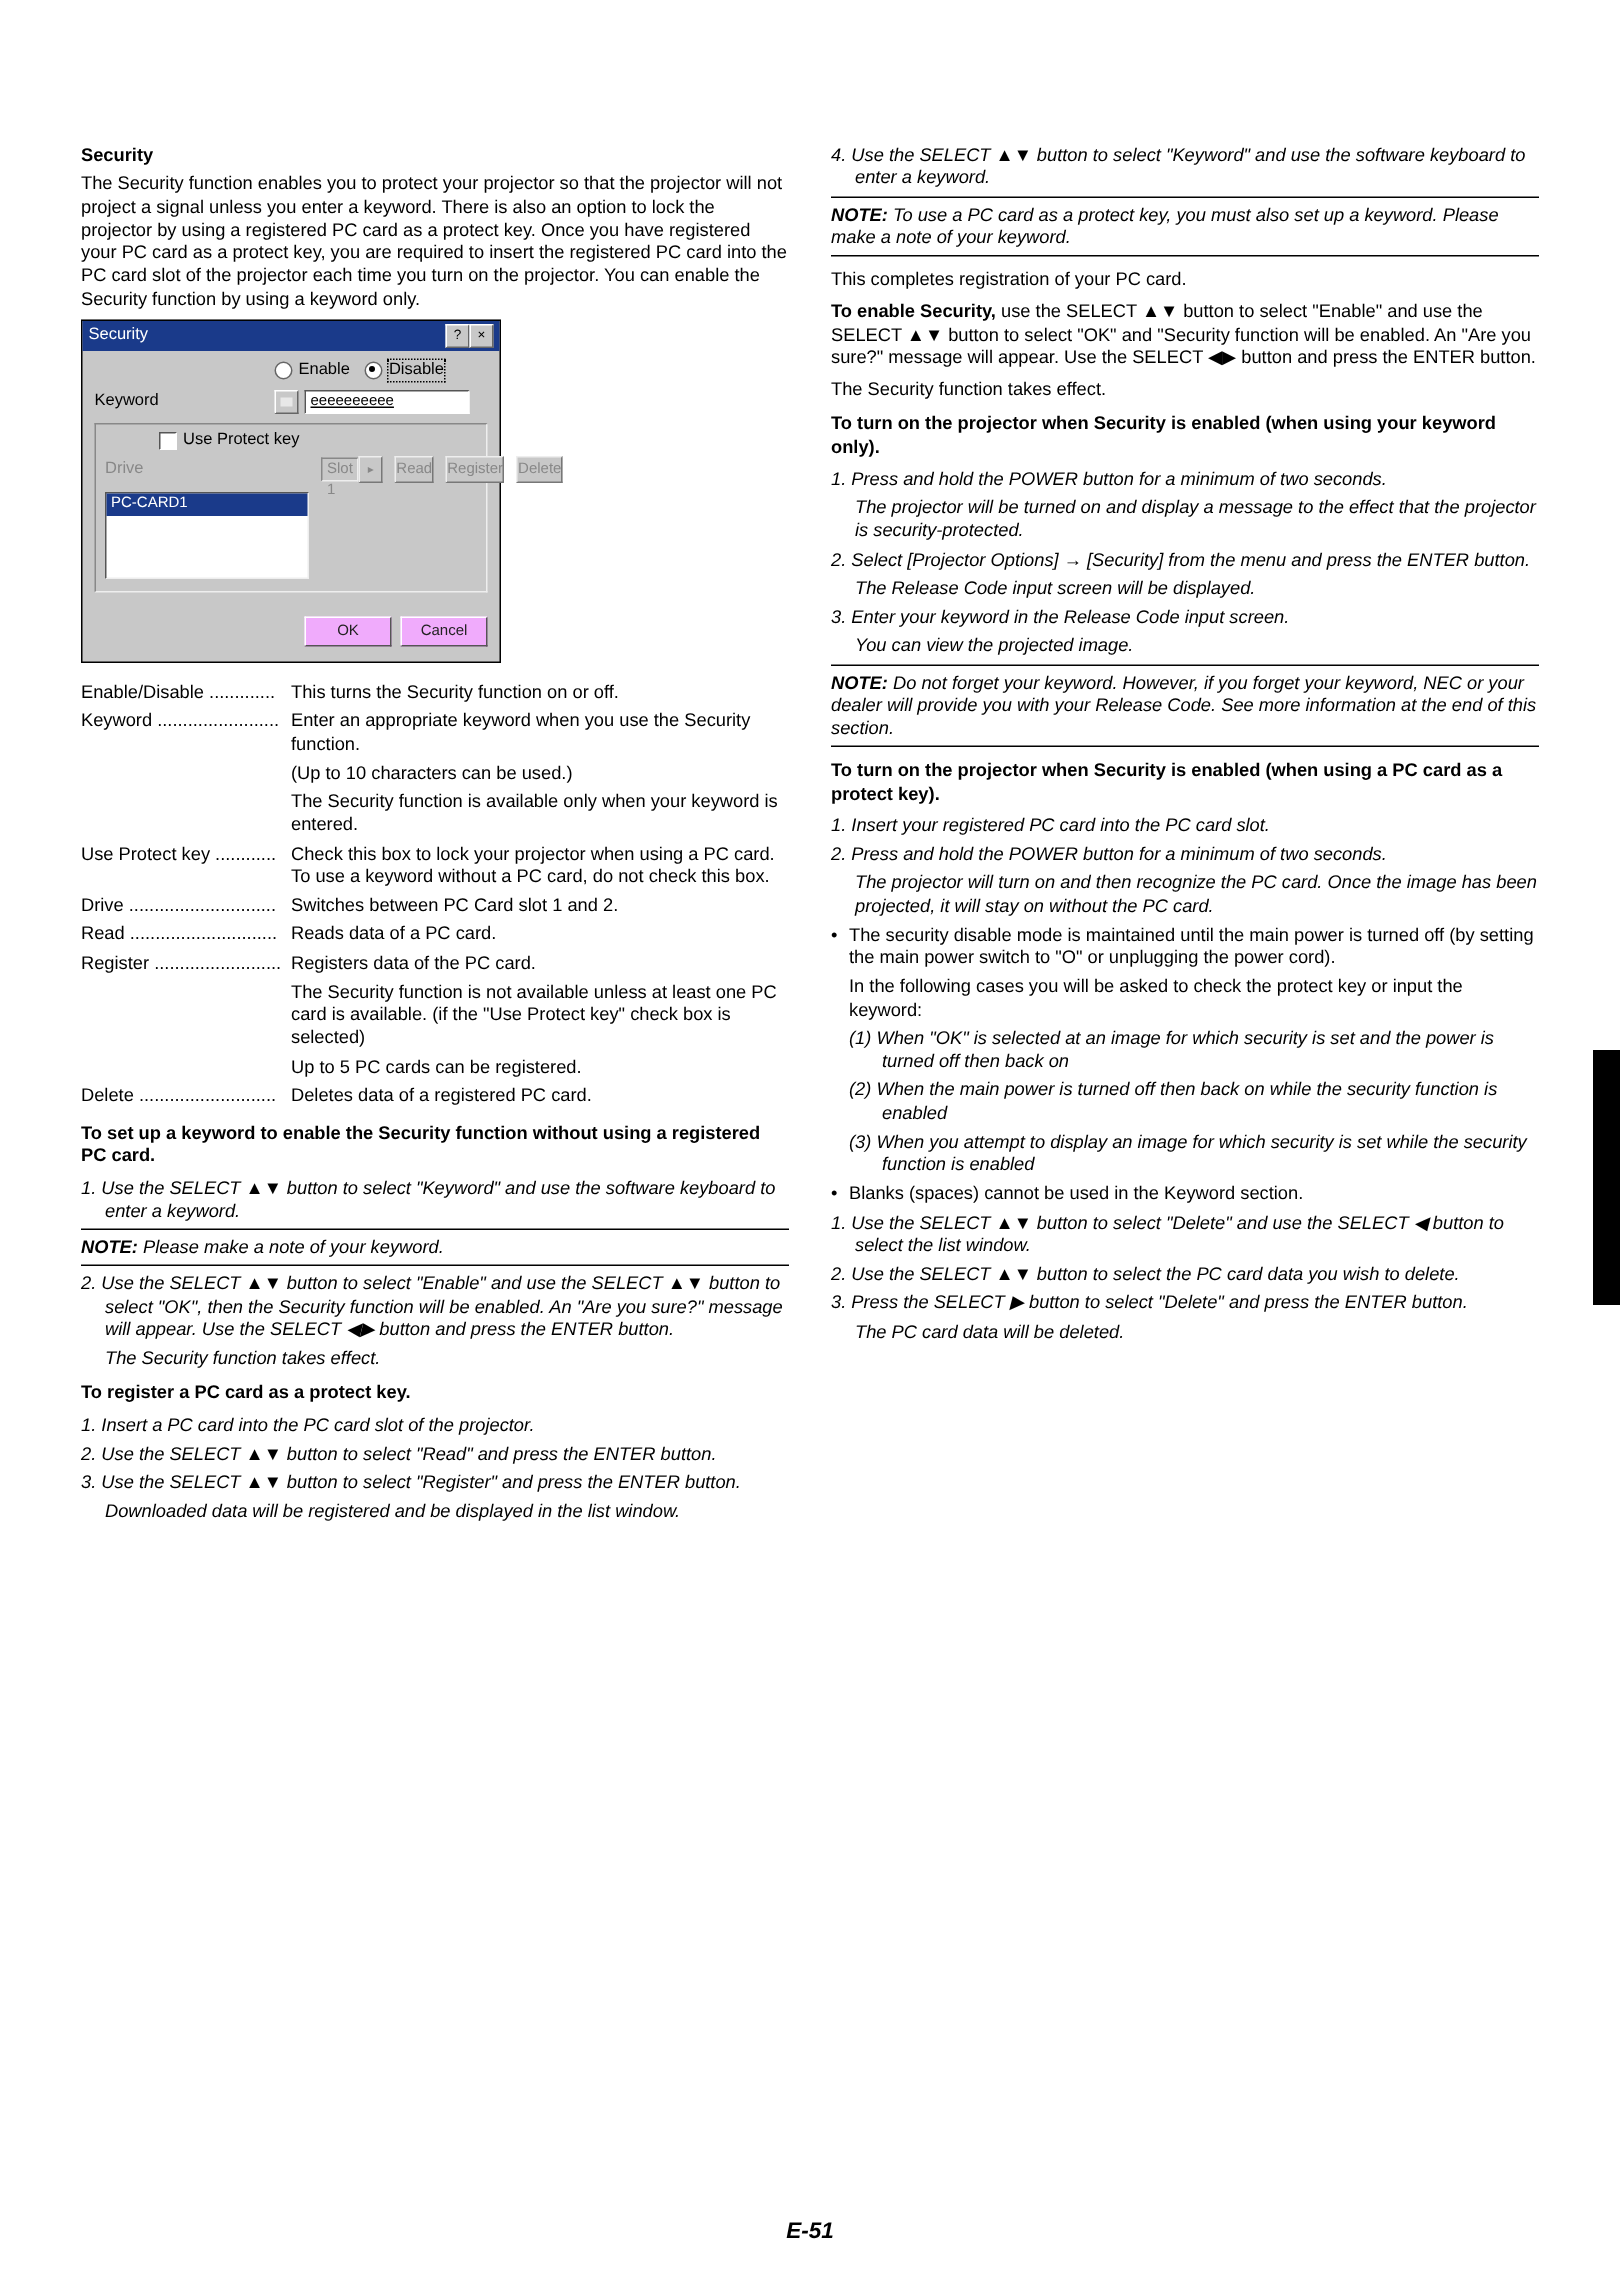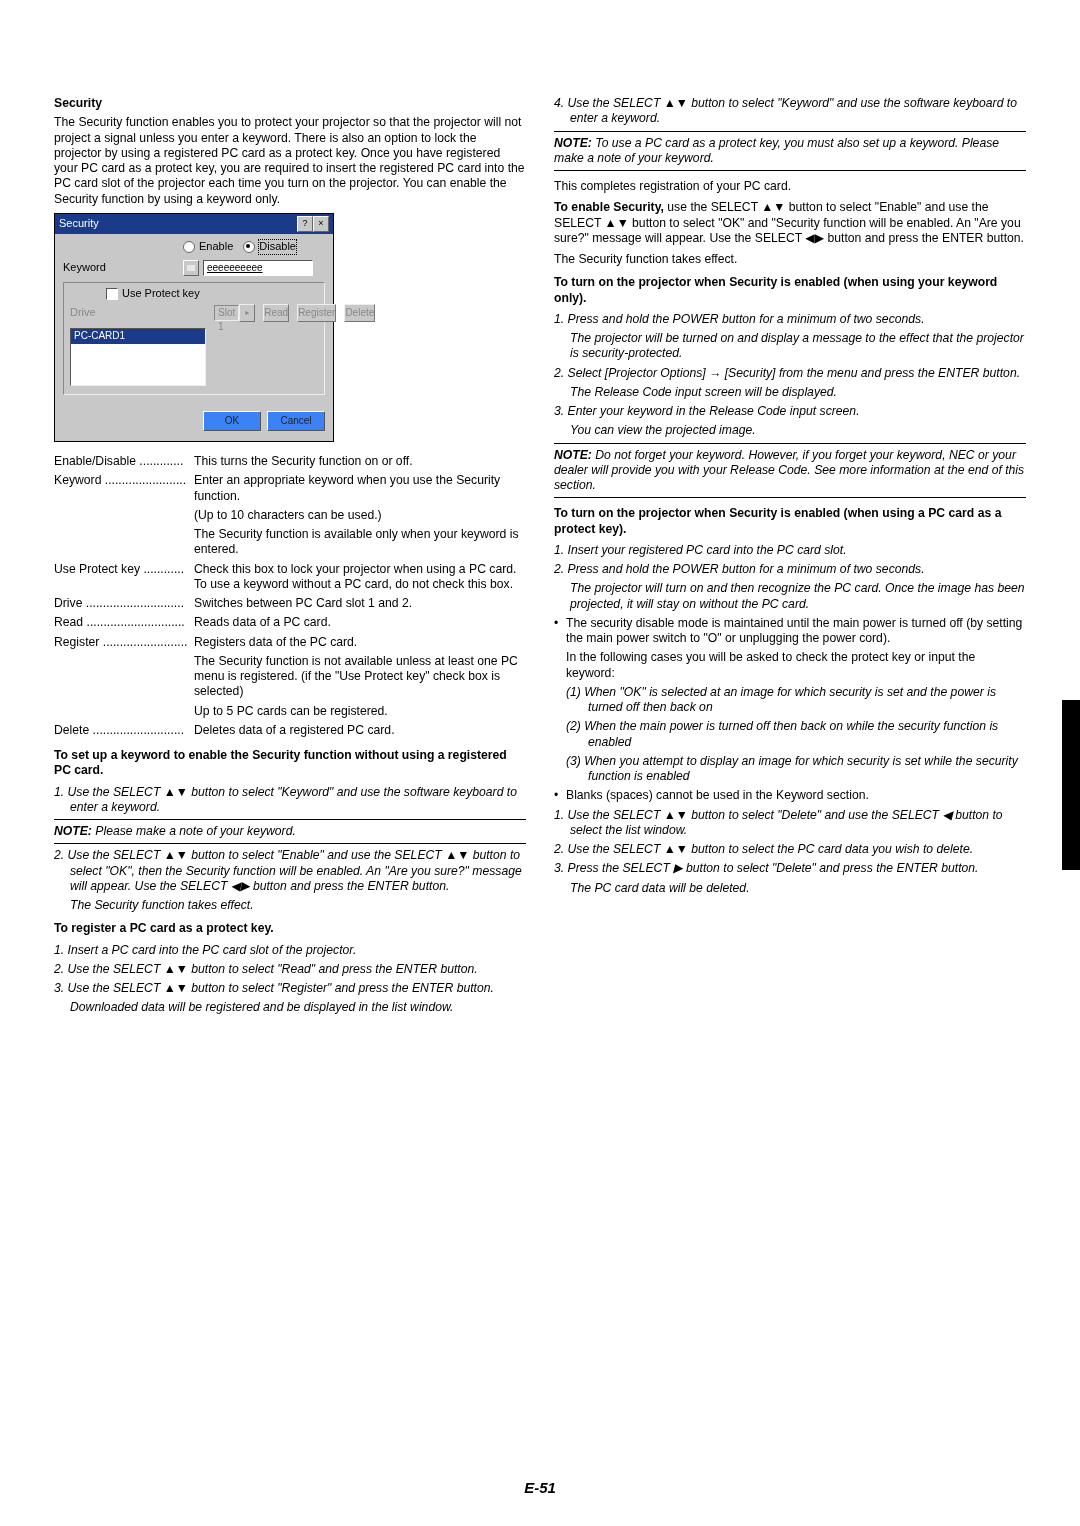--- a/index.html
+++ b/index.html
@@ -150,21 +150,21 @@
     border-top-color:#eee;border-left-color:#eee;border-bottom-color:#777;border-right-color:#777;
   }
   .dlg-body-split {
     display:flex; gap:8px; align-items:flex-start;
   }
   .dlg-body-split .left { flex:1; }
   .dlg-footer {
     display:flex; justify-content:flex-end; gap:6px; padding:10px 8px;
   }
   .dlg-footer .btn {
-    width:56px; height:18px; border:1px solid #888; background:#3b82f6;
+    width:56px; height:18px; border:1px solid #888; background:#f0abfc;
     font-size:10px; text-align:center; line-height:18px; color:#222;
     border-top-color:#fff;border-left-color:#fff;border-bottom-color:#555;border-right-color:#555;
   }
 
   
   .dl-row {
     display: flex;
     align-items: flex-start;
     margin-bottom: 4px;
   }
@@ -337,21 +337,21 @@
           <span class="dd">Switches between PC Card slot 1 and 2.</span>
         </div>
       <div class="dl-row">
           <span class="dt">Read .............................</span>
           <span class="dd">Reads data of a PC card.</span>
         </div>
       <div class="dl-row">
           <span class="dt">Register .........................</span>
           <span class="dd">Registers data of the PC card.</span>
         </div>
-      <div class="dd-cont">The Security function is not available unless at least one PC menu is registered. (if the "Use Protect key" check box is selected)</div>
+      <div class="dd-cont">The Security function is not available unless at least one PC card is available. (if the "Use Protect key" check box is selected)</div>
       <div class="dd-cont">Up to 5 PC cards can be registered.</div>
       <div class="dl-row">
           <span class="dt">Delete ...........................</span>
           <span class="dd">Deletes data of a registered PC card.</span>
         </div>
     </div>
 
     <p class="bold" style="margin-top:10px;">To set up a keyword to enable the Security function without using a registered PC card.</p>
 
     <ul class="ol">

